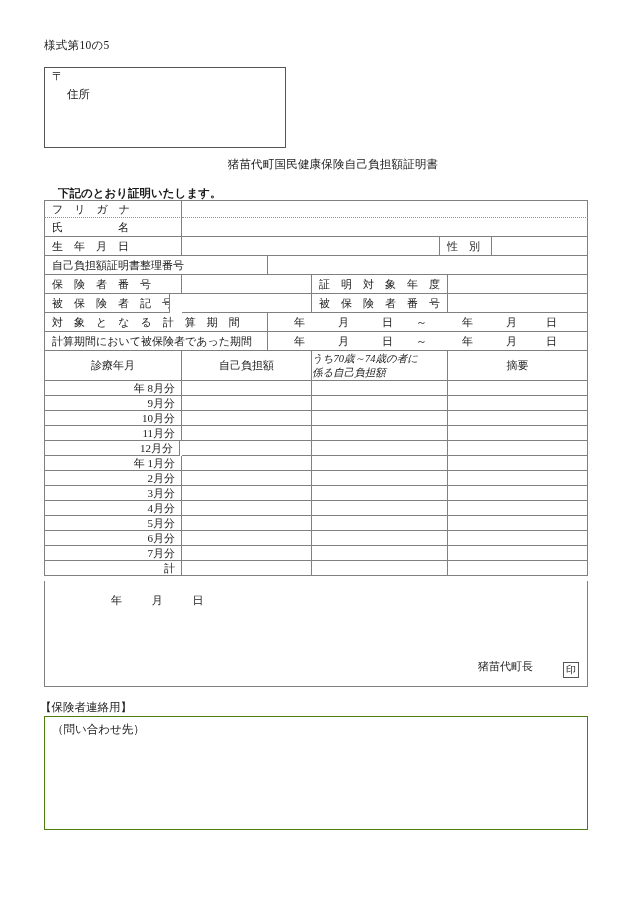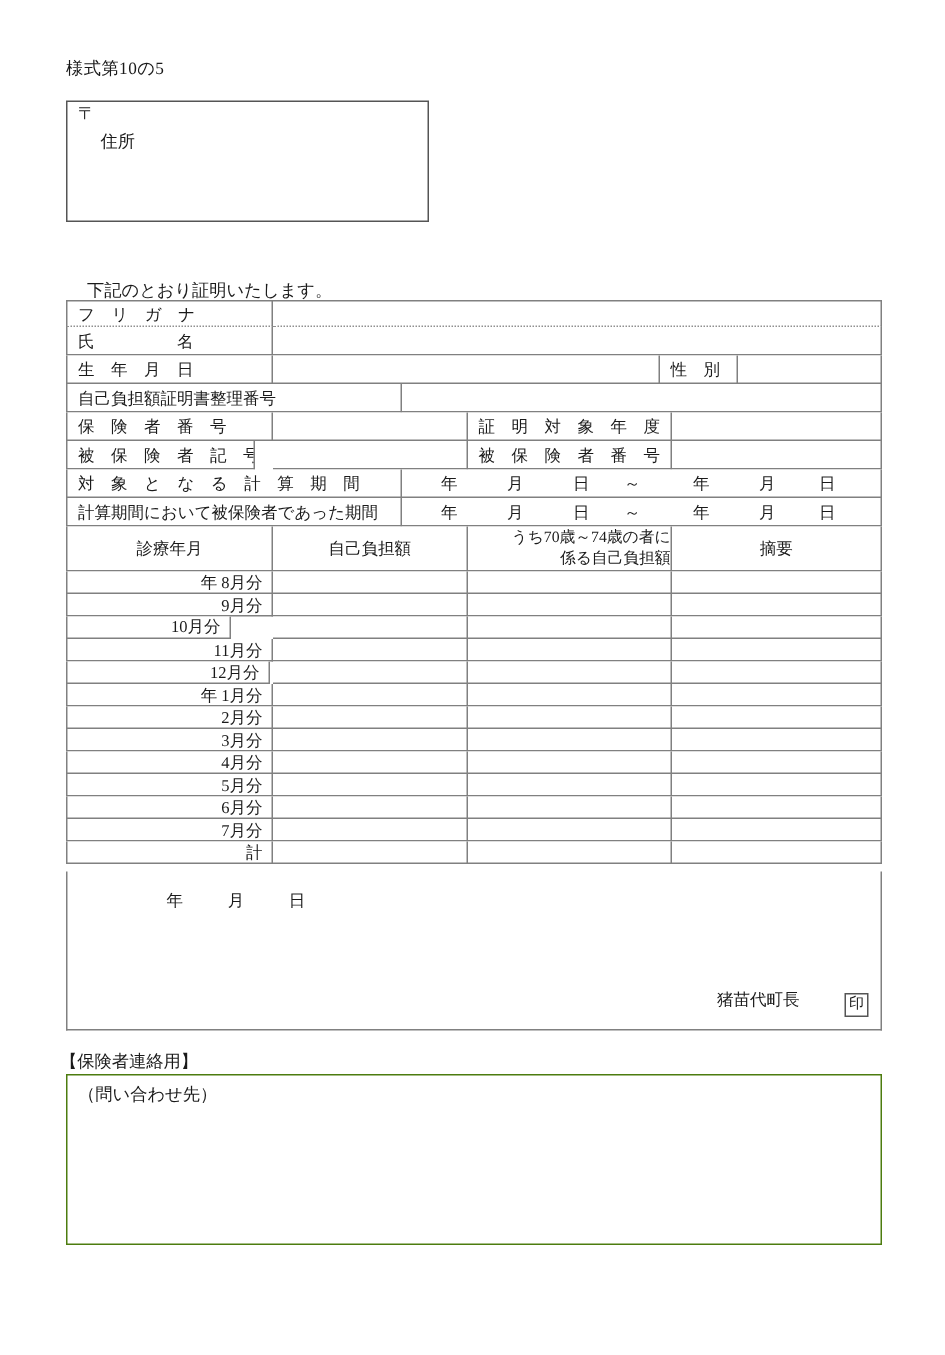--- a/index.html
+++ b/index.html
@@ -73,20 +73,21 @@
     padding-left: 36px;
     box-sizing: border-box;
   }
 
   
   .lead-in {
     left: 58px;
     top: 186px;
     font-size: 11.5px;
     white-space: nowrap;
+    font-weight: bold;
   }
 
   
   .grid { position: absolute; }
   .cell {
     position: absolute;
     box-sizing: border-box;
     border: 1px solid #808080;
     font-size: 11px;
     display: flex;
@@ -113,23 +114,24 @@
   }
   .lbl-right {
     width: 100%;
     text-align: right;
     padding-right: 6px;
     box-sizing: border-box;
   }
   .two-line {
     display: block;
     width: 100%;
-    text-align: right;
+    text-align: left;
     line-height: 1.25;
     font-size: 10.5px;
+    font-style: italic;
   }
 
   
   .date-strip {
     width: 100%;
     display: flex;
     align-items: center;
     font-size: 11px;
     padding-left: 26px;
     box-sizing: border-box;
@@ -209,20 +211,21 @@
 
 <div class="page">
 
   <div class="abs form-code">様式第10の5</div>
 
   <div class="abs addressee-box">
     <span class="postal-mark">〒</span>
     <span class="addr-line l1">住所</span>
   </div>
 
+  <div class="abs doc-title">猪苗代町国民健康保険自己負担額証明書</div>
 
   <div class="abs lead-in">下記のとおり証明いたします。</div>
 
   <div class="grid">
 
     <div class="cell dotted-bottom" style="left:44px; top:200px; width:138px; height:18px;">
       <span class="lbl-just">
           <span>フ　リ　ガ　ナ</span>
         </span>
     </div>
@@ -340,21 +343,21 @@
         </div>
         <div class="cell no-top no-left" style="left: 182px; top: 381px; width: 130px; height: 15px;"></div>
         <div class="cell no-top no-left" style="left: 312px; top: 381px; width: 136px; height: 15px;"></div>
         <div class="cell no-top no-left" style="left: 448px; top: 381px; width: 140px; height: 15px;"></div>
         <div class="cell no-top" style="left: 44px; top: 396px; width: 138px; height: 15px;">
           <span class="lbl-right">9月分</span>
         </div>
         <div class="cell no-top no-left" style="left: 182px; top: 396px; width: 130px; height: 15px;"></div>
         <div class="cell no-top no-left" style="left: 312px; top: 396px; width: 136px; height: 15px;"></div>
         <div class="cell no-top no-left" style="left: 448px; top: 396px; width: 140px; height: 15px;"></div>
-        <div class="cell no-top" style="left: 44px; top: 411px; width: 110px; height: 15px; align-items: flex-end;">
+        <div class="cell no-top" style="left: 44px; top: 411px; width: 138px; height: 15px;">
           <span class="lbl-right">10月分</span>
         </div>
         <div class="cell no-top no-left" style="left: 182px; top: 411px; width: 130px; height: 15px;"></div>
         <div class="cell no-top no-left" style="left: 312px; top: 411px; width: 136px; height: 15px;"></div>
         <div class="cell no-top no-left" style="left: 448px; top: 411px; width: 140px; height: 15px;"></div>
         <div class="cell no-top" style="left: 44px; top: 426px; width: 138px; height: 15px;">
           <span class="lbl-right">11月分</span>
         </div>
         <div class="cell no-top no-left" style="left: 182px; top: 426px; width: 130px; height: 15px;"></div>
         <div class="cell no-top no-left" style="left: 312px; top: 426px; width: 136px; height: 15px;"></div>

